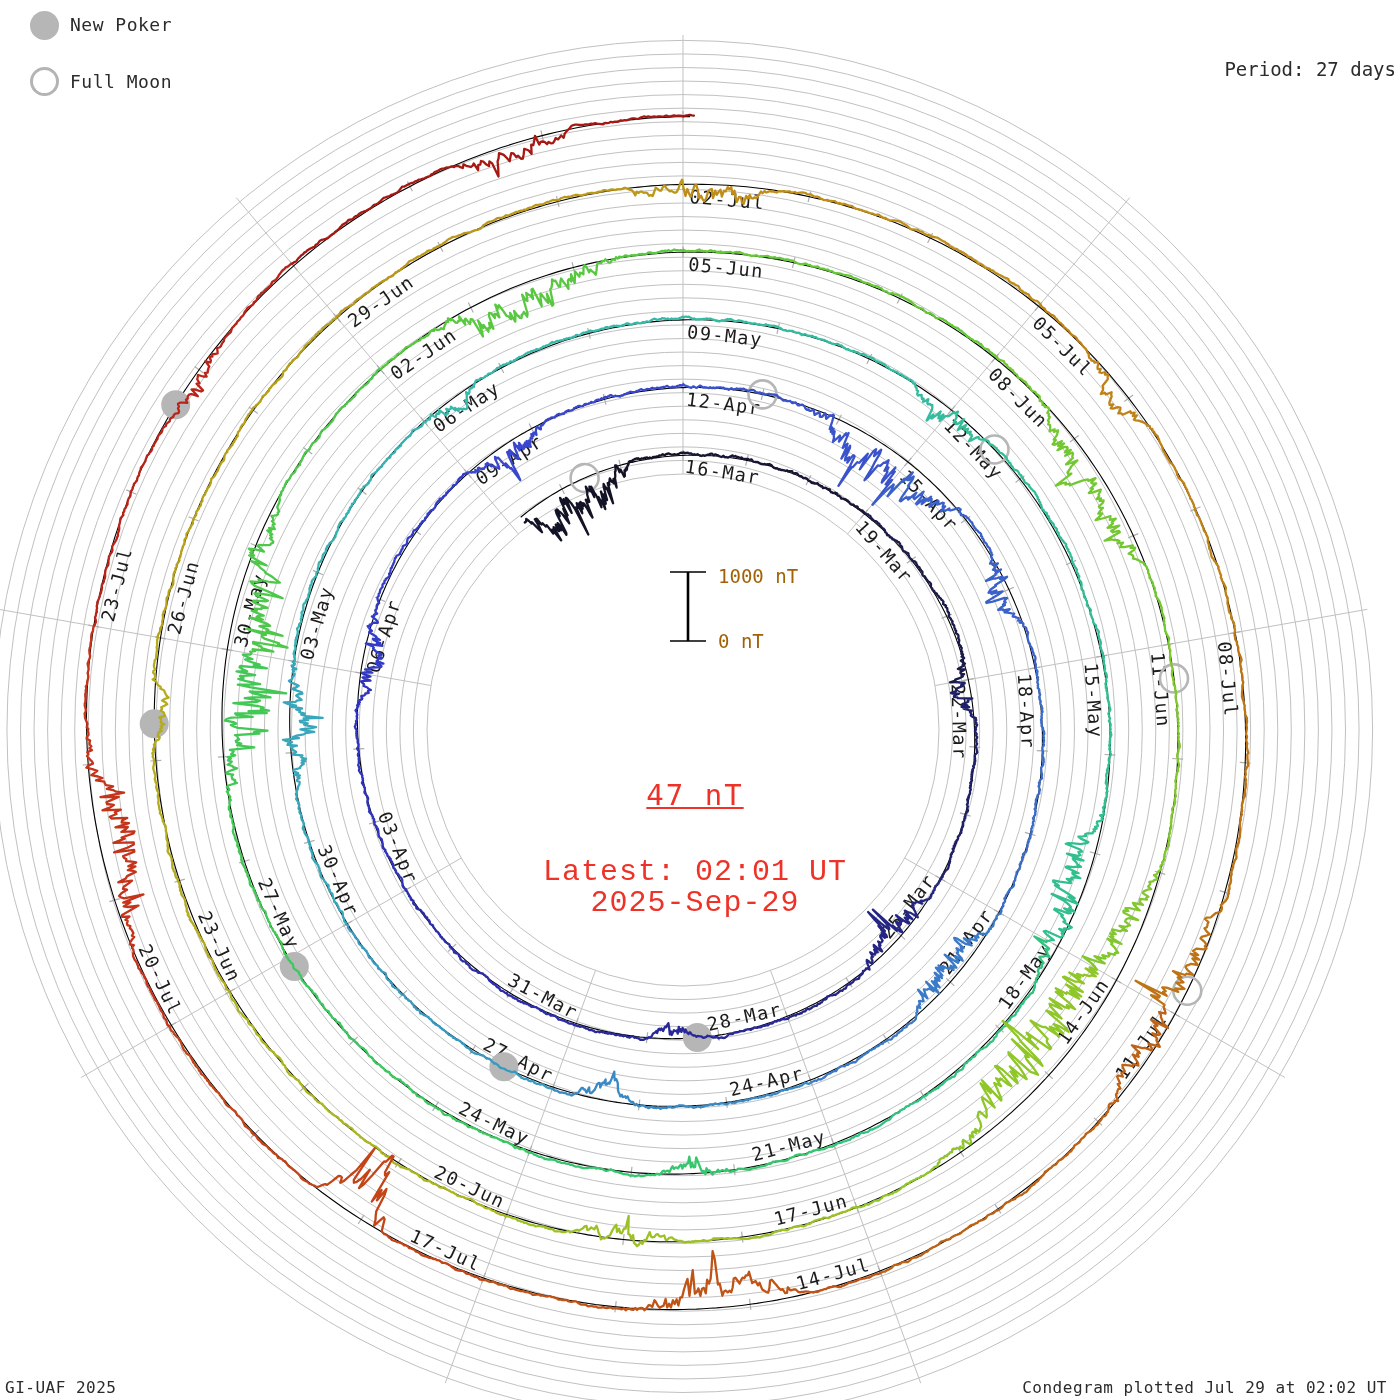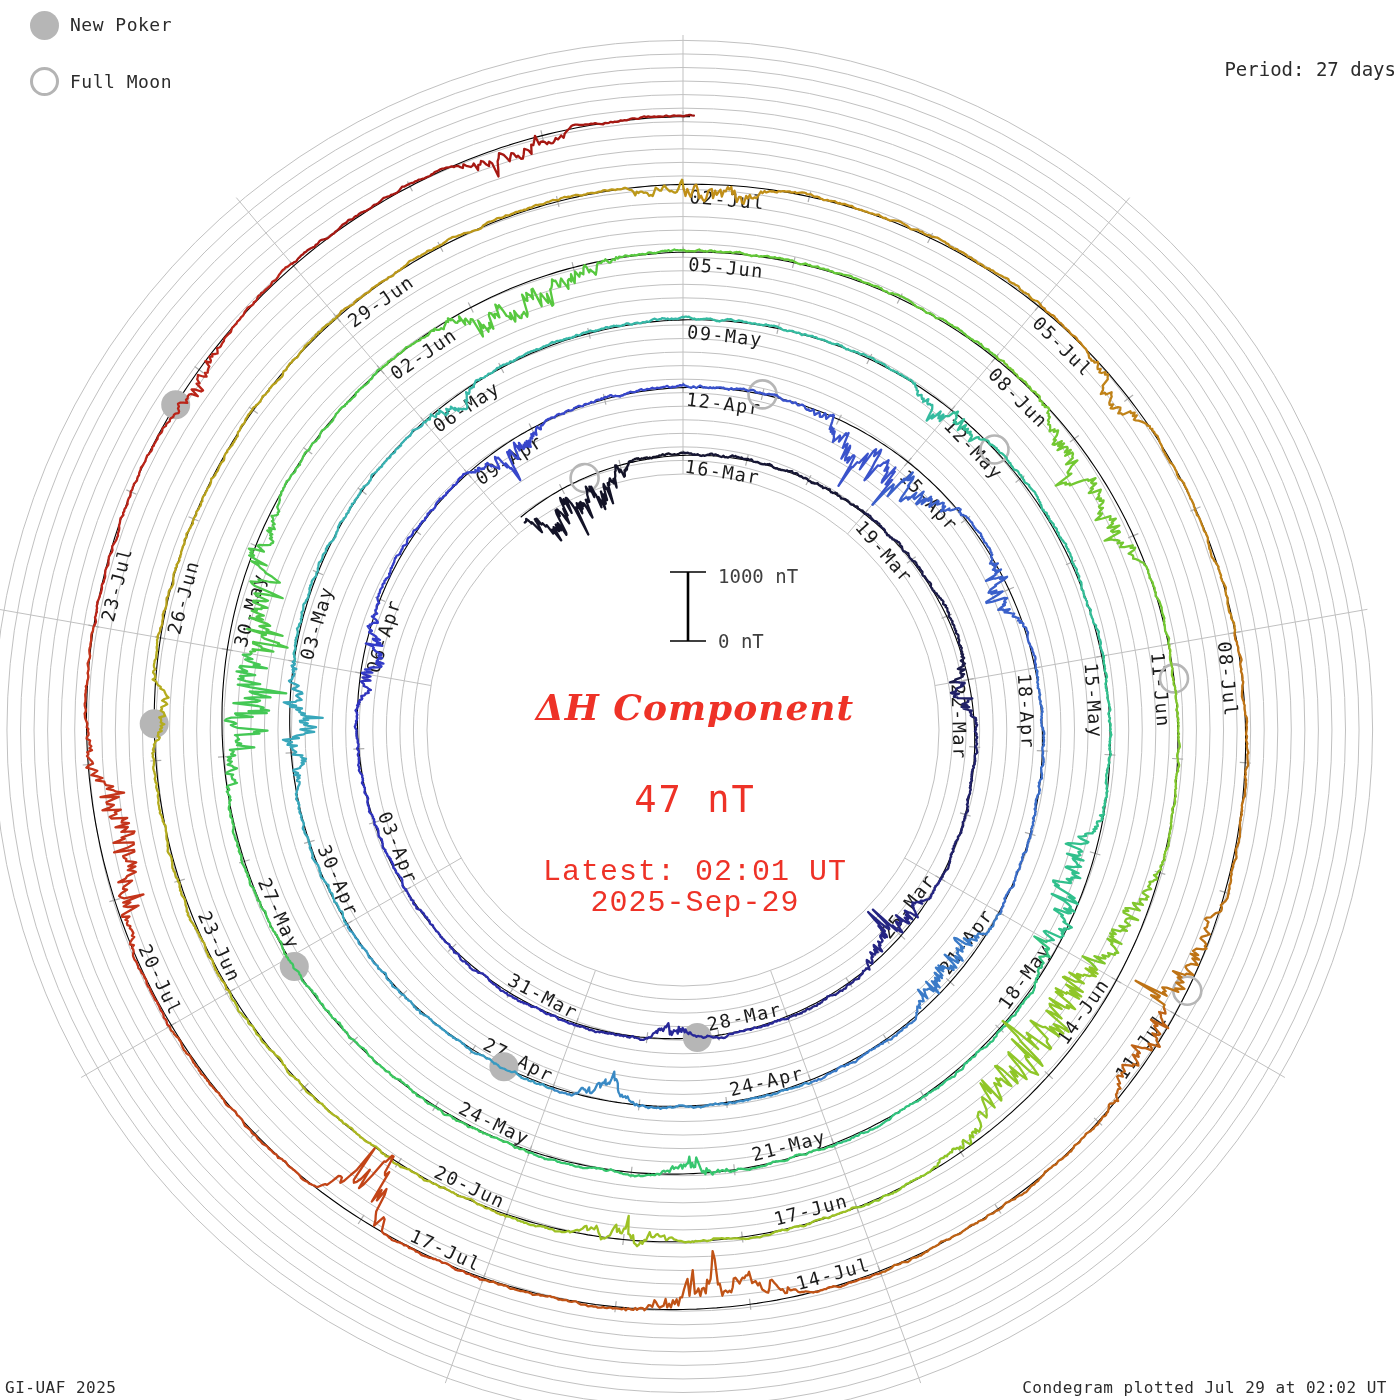--- a/index.html
+++ b/index.html
@@ -8,23 +8,23 @@
   .abs{position:absolute;white-space:nowrap;}
   svg.plot{position:absolute;left:0;top:0;}
   .legend-label{font-size:18px;letter-spacing:.5px;color:#2b2b2b;}
   .moon-dot{width:29px;height:29px;border-radius:50%;}
   .moon-dot.new{background:#b6b6b6;}
   .moon-dot.full{background:#fff;border:3px solid #b4b4b4;box-sizing:border-box;}
   .period{font-size:19px;right:4px;top:22px;color:#2b2b2b;margin-top:36px;}
   .center-block{left:695px;transform:translateX(-50%);text-align:center;color:#ee3227;}
   .title-lines{top:688px;font-family:"DejaVu Serif","Liberation Serif",serif;
                font-style:italic;font-weight:600;font-size:36px;line-height:38px;letter-spacing:1px;}
-  .big-val{top:778px;font-size:37px;letter-spacing:2px;}
+  .big-val{top:778px;font-size:29px;letter-spacing:2px;text-decoration:underline;}
   .latest{top:857px;font-size:30px;line-height:31px;letter-spacing:1px;font-family:Liberation Mono, monospace;}
-  .scale-label{font-size:19px;color:#404040;}
+  .scale-label{font-size:19px;color:#a16207;}
   .credit{font-size:16px;letter-spacing:.5px;color:#2b2b2b;top:1378px;text-align:right;}
 </style>
 </head>
 <body>
 
 <div class="stage">
 
   <svg class="plot" width="1400" height="1400" viewBox="0 0 1400 1400">
       <g>
         <circle cx="683" cy="730" r="256.00" fill="none" stroke="#c1c1c1" stroke-width="1"></circle>
@@ -331,21 +331,20 @@
   <div class="abs legend-label" style="left:70px;top:14px">New Poker</div>
   <div class="abs moon-dot full" style="left:30px;top:67px"></div>
   <div class="abs legend-label" style="left:70px;top:71px">Full Moon</div>
 
   <div class="abs period">Period: 27 days</div>
 
   <div class="abs scale-label" style="left:718px;top:565px">1000 nT</div>
   <div class="abs scale-label" style="left:718px;top:630px">0 nT</div>
 
   <div class="abs center-block title-lines">
-    <div>ΔH Component</div>
   </div>
   <div class="abs center-block big-val">47 nT</div>
   <div class="abs center-block latest">
     <div>Latest: 02:01 UT</div>
     <div>2025-Sep-29</div>
   </div>
 
   <div class="abs credit" style="left:5px">GI-UAF 2025</div>
   <div class="abs credit" style="right:13px">Condegram plotted Jul 29 at 02:02 UT</div>
 </div>

